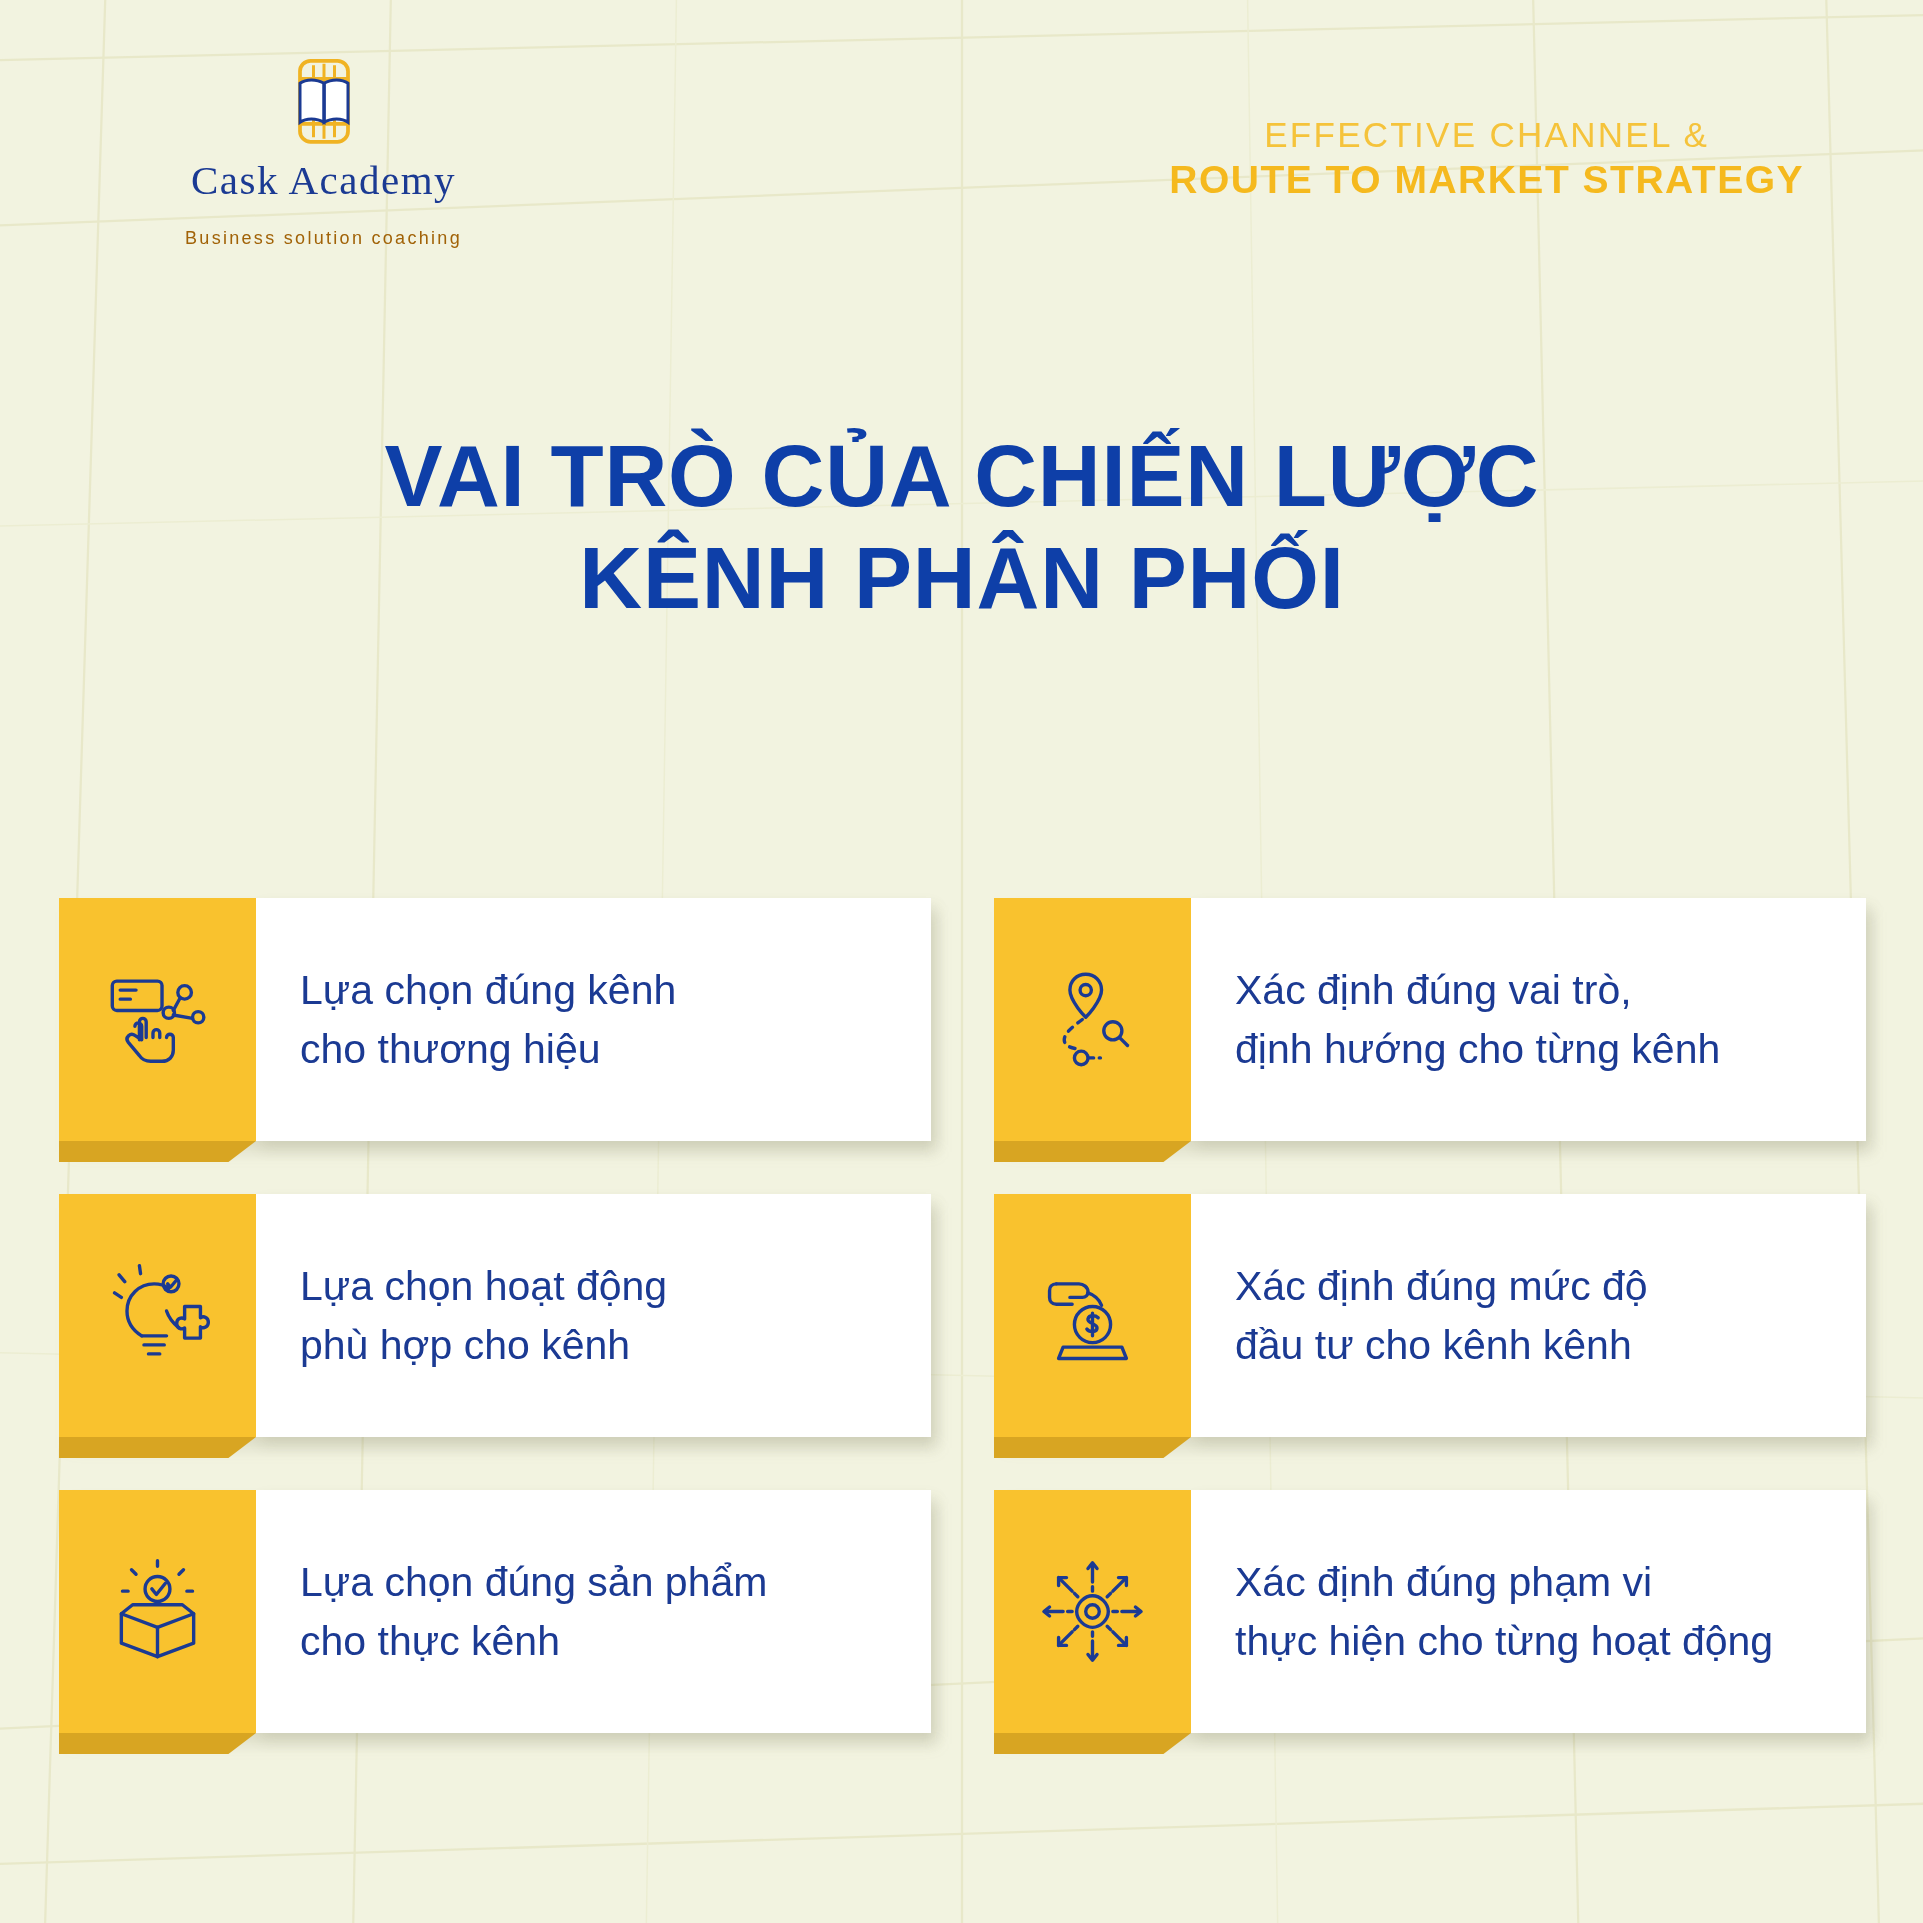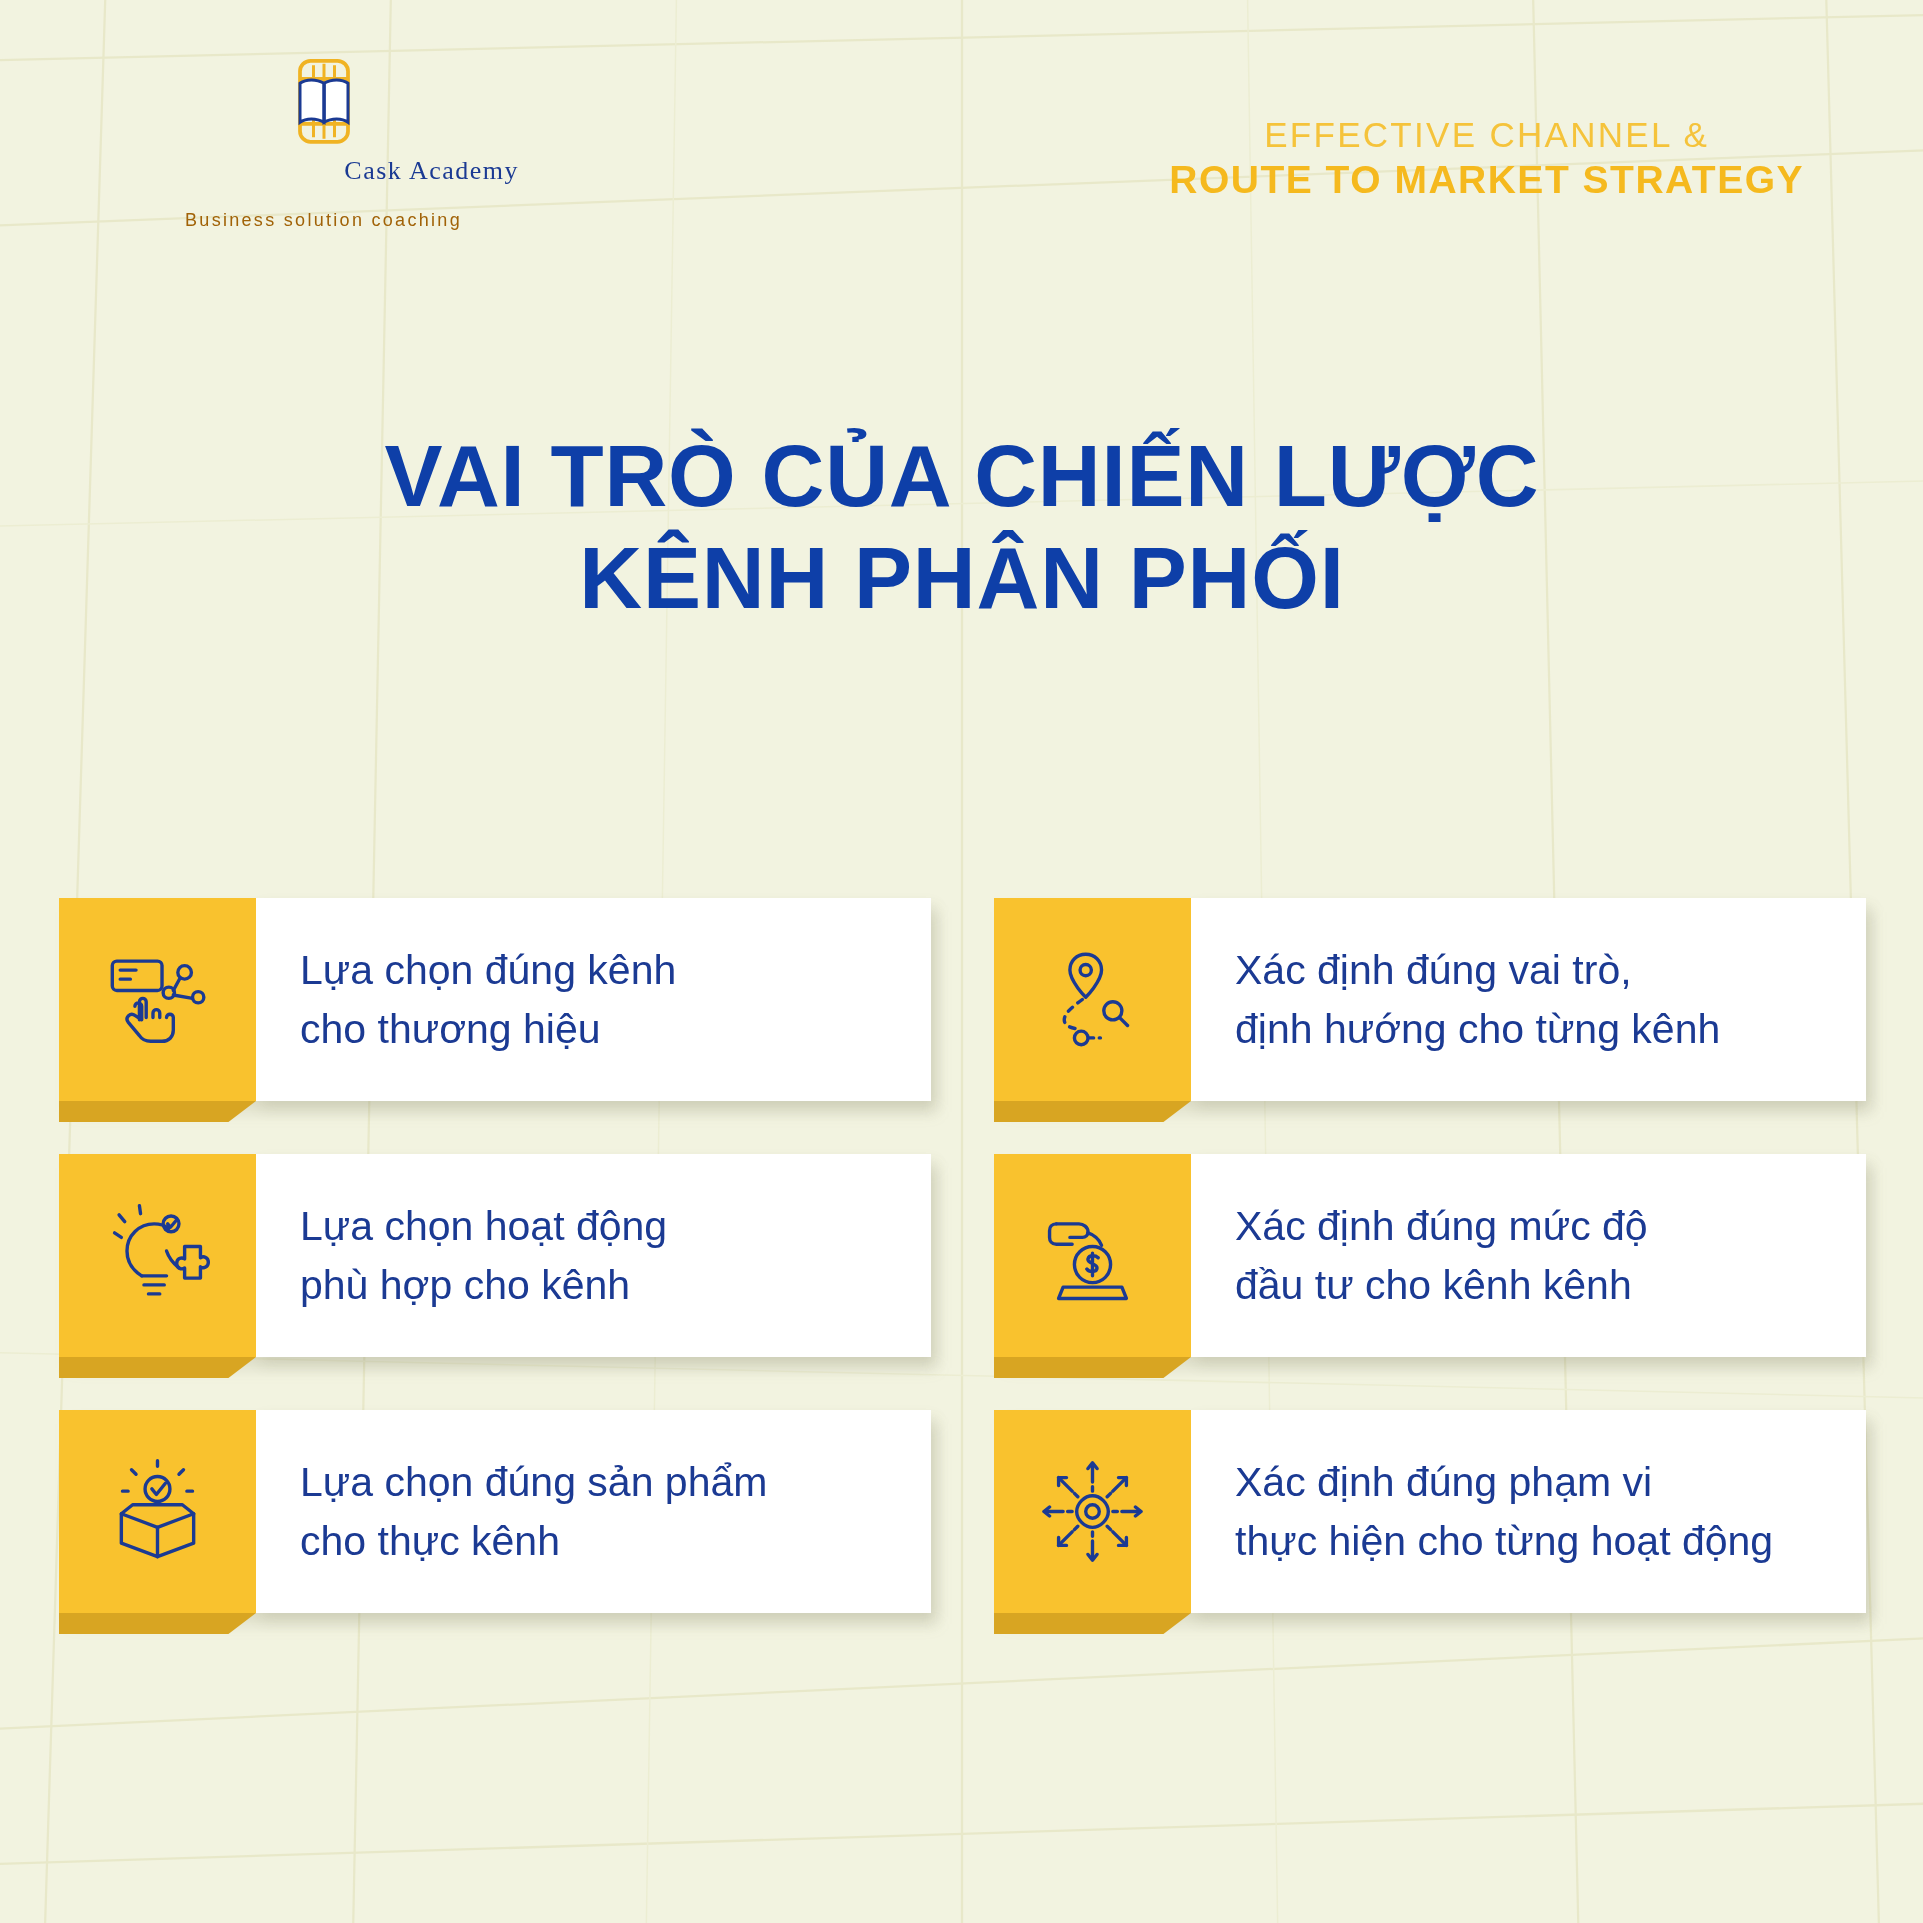--- a/index.html
+++ b/index.html
@@ -39,26 +39,25 @@
     text-align: center;
   }
   .logo-mark {
     width: 90px;
     height: 98px;
     margin: 0 auto 4.5px auto;
     display: block;
   }
   .logo-name {
     font-family: "Liberation Serif", serif;
-    font-size: 26px;
+    font-size: 41px;
     letter-spacing: 1.5px;
     color: #1b3a93;
     font-weight: 400;
     white-space: nowrap;
-    text-align: right;
   }
   .logo-tag {
     margin-top: 24px;
     font-size: 18px;
     letter-spacing: 2.3px;
     color: #a16207;
     font-weight: 400;
   }
 
   .course-label {
@@ -105,21 +104,21 @@
     width: 1807px;
     display: grid;
     grid-template-columns: 872px 872px;
     grid-column-gap: 63px;
     grid-row-gap: 53px;
     z-index: 3;
   }
 
   .card {
     position: relative;
-    height: 203px;
+    height: 243px;
     display: flex;
     align-items: stretch;
   }
   .card-shadow {
     position: absolute;
     left: 12px;
     top: 13.5px;
     right: -4.5px;
     bottom: -10.5px;
     background: rgba(120,120,90,0.18);

